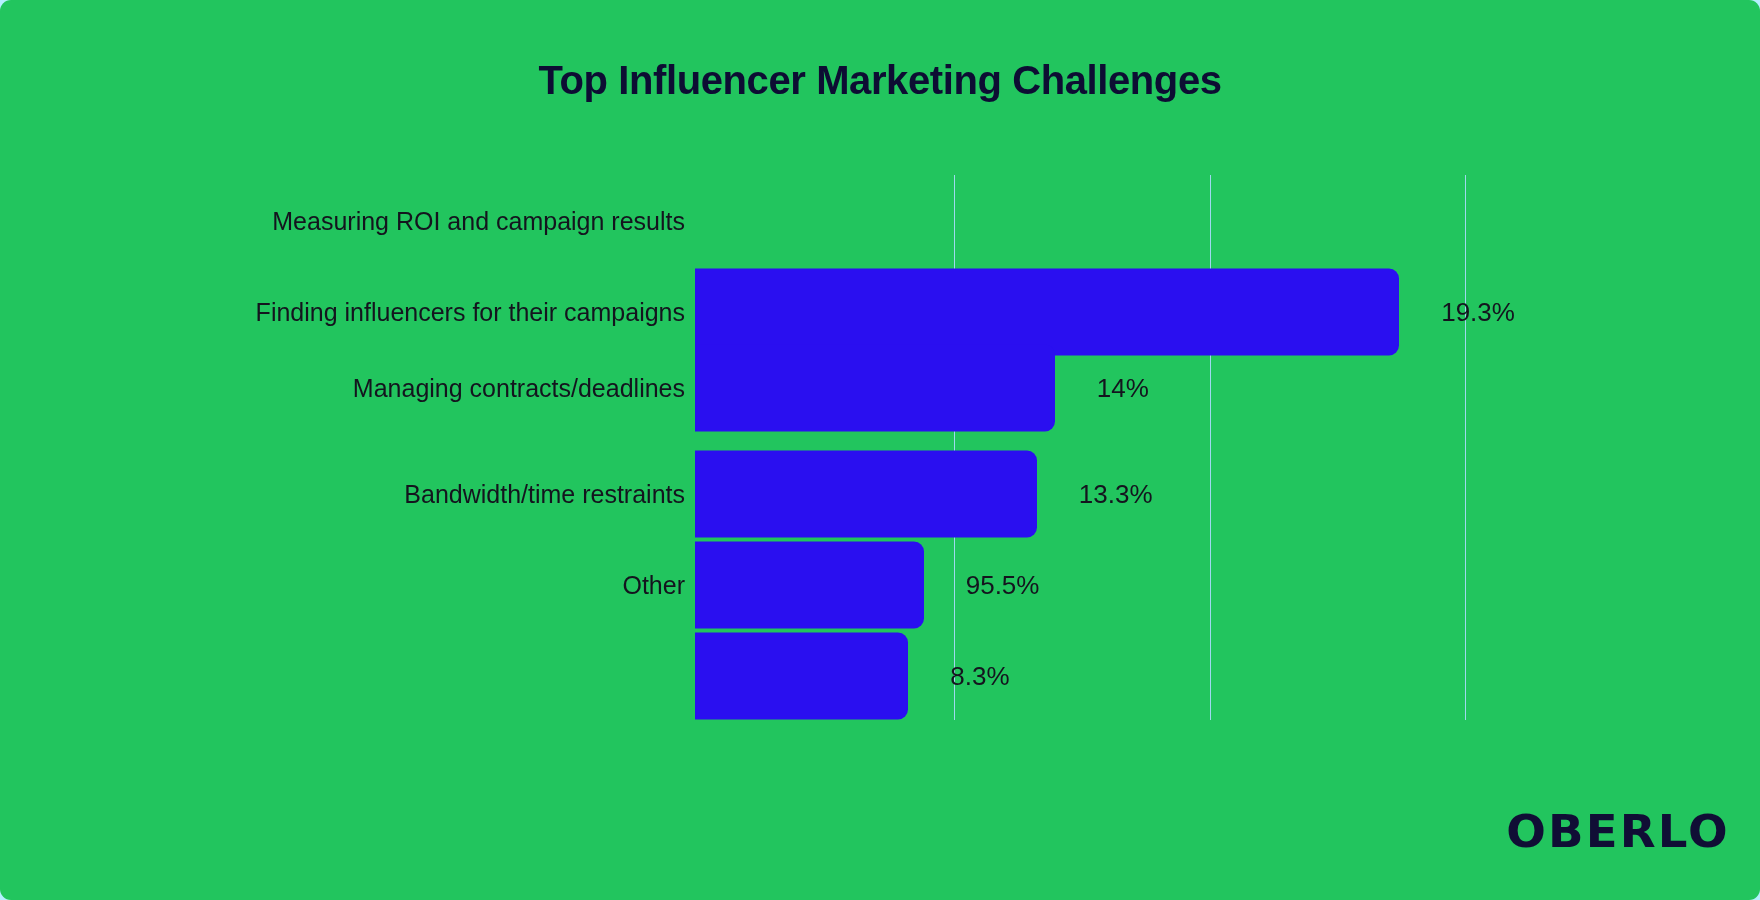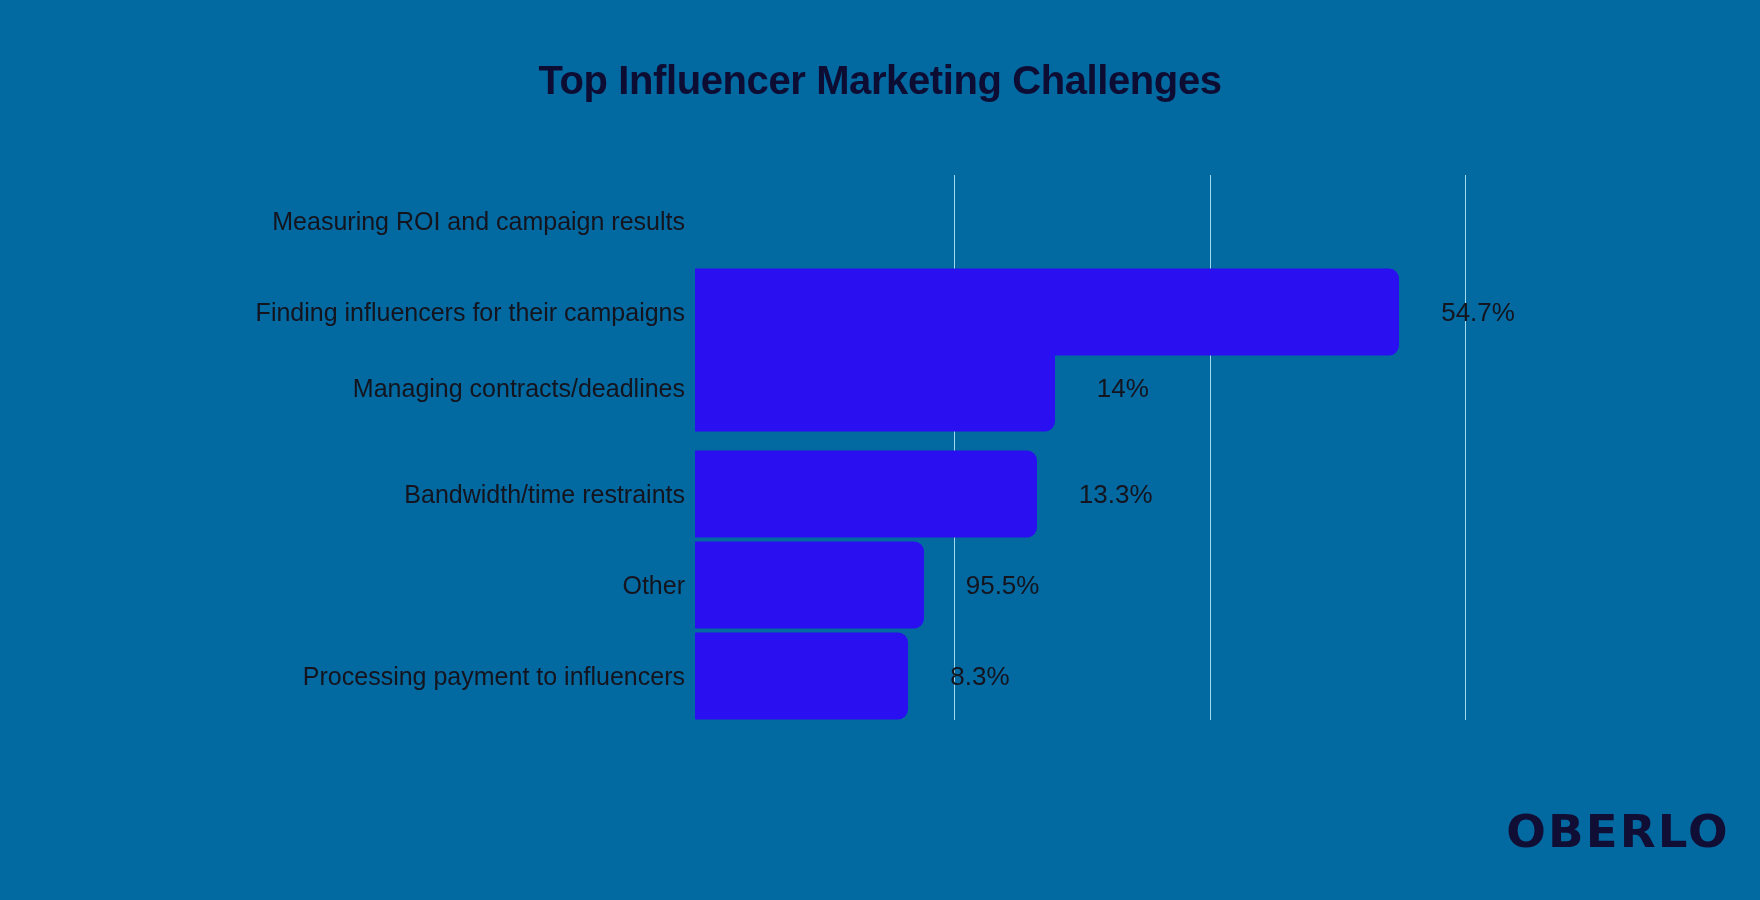--- a/index.html
+++ b/index.html
@@ -10,21 +10,22 @@
     width: 1760px;
     height: 900px;
     background: #b5efff;
     font-family: "Liberation Sans", sans-serif;
     overflow: hidden;
   }
   #page {
     position: relative;
     width: 1760px;
     height: 900px;
-    background: #0369a1;
+    background: #22c55e;
+    border-radius: 11px;
   }
 
   
   #chart-title {
     position: absolute;
     top: 58px;
     left: 0;
     width: 1760px;
     text-align: center;
     font-size: 40px;
@@ -124,21 +125,21 @@
   </div>
 
   <div id="rows">
       <div class="row" style="top: 175px;">
         <div class="cat-label">Measuring ROI and campaign results</div>
       </div>
       <div class="row" style="top: 266px;">
         <div class="cat-label">Finding influencers for their campaigns</div>
         <div class="bar-wrap">
           <div class="bar" style="width: 704.18px; background: rgb(42, 15, 240);"></div>
-          <div class="bar-value">54.7%</div>
+          <div class="bar-value">19.3%</div>
         </div>
       </div>
       <div class="row" style="top: 342px;">
         <div class="cat-label">Managing contracts/deadlines</div>
         <div class="bar-wrap">
           <div class="bar" style="width: 359.8px; background: rgb(42, 15, 240);"></div>
           <div class="bar-value">14%</div>
         </div>
       </div>
       <div class="row" style="top: 448px;">
@@ -149,21 +150,20 @@
         </div>
       </div>
       <div class="row" style="top: 539px;">
         <div class="cat-label">Other</div>
         <div class="bar-wrap">
           <div class="bar" style="width: 228.73px; background: rgb(42, 15, 240);"></div>
           <div class="bar-value">95.5%</div>
         </div>
       </div>
       <div class="row" style="top: 630px;">
-        <div class="cat-label">Processing payment to influencers</div>
         <div class="bar-wrap">
           <div class="bar" style="width: 213.31px; background: rgb(42, 15, 240);"></div>
           <div class="bar-value">8.3%</div>
         </div>
       </div>
     </div>
 
 
   <div id="oberlo-logo">OBERLO</div>
 

